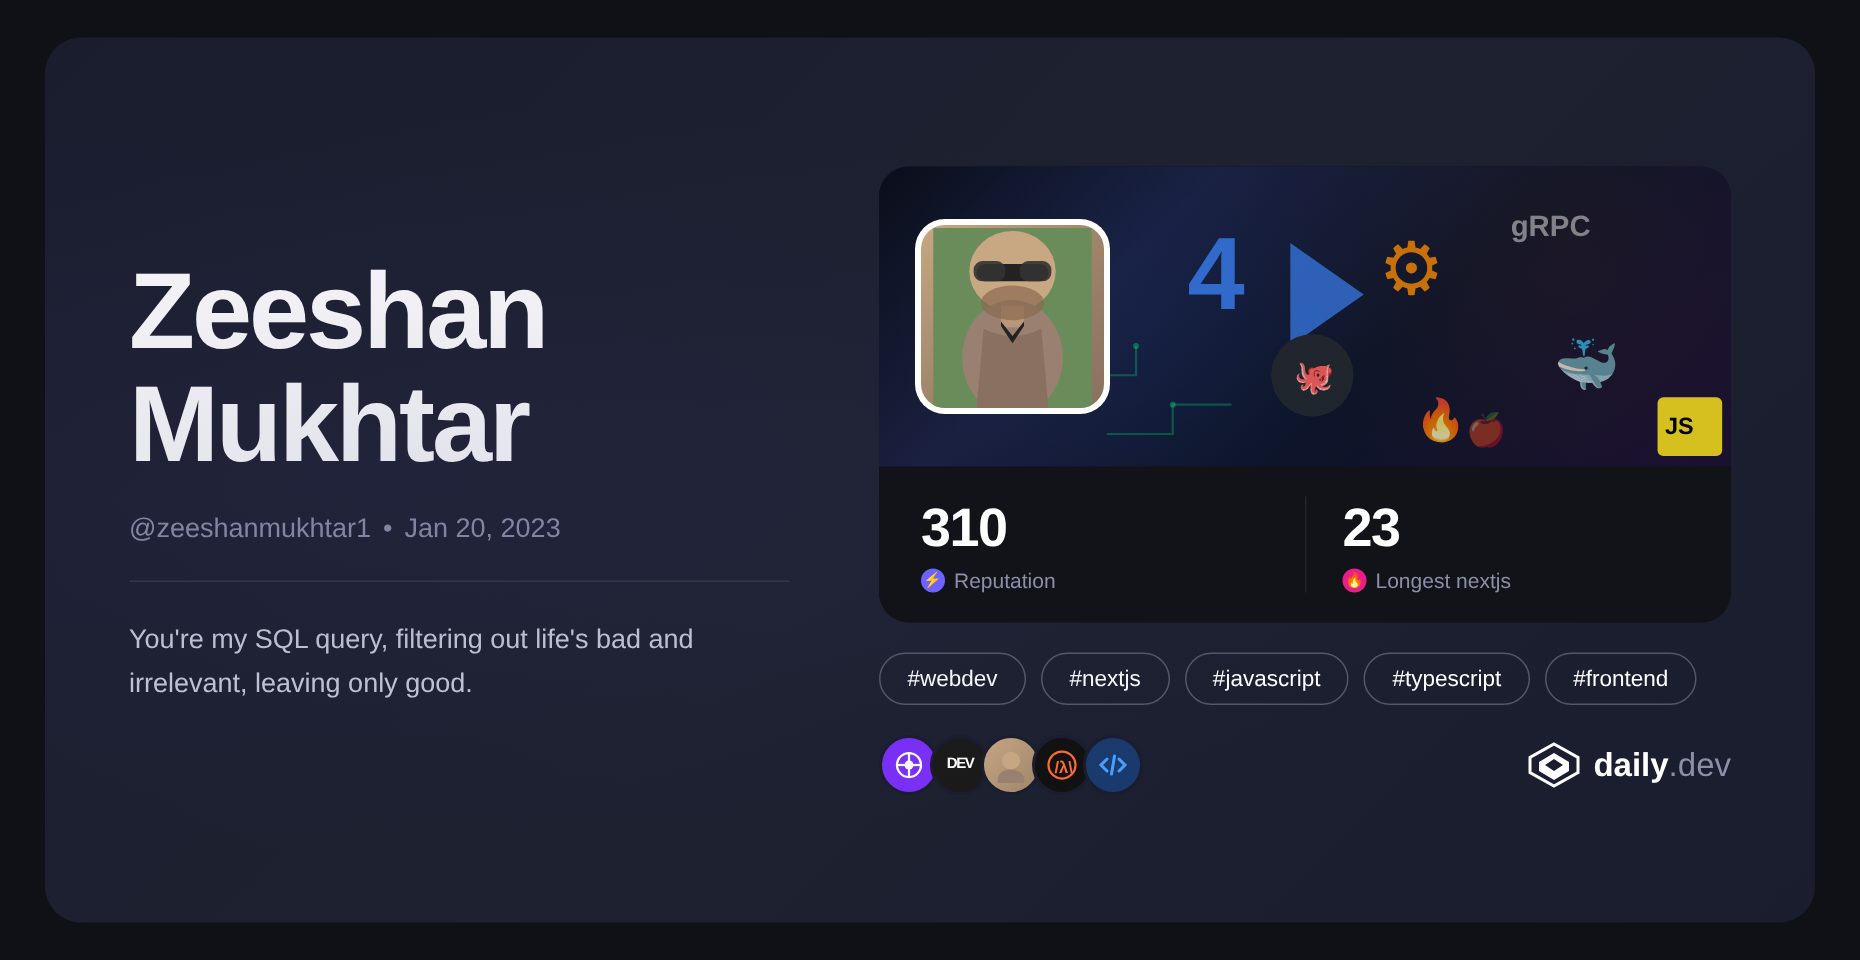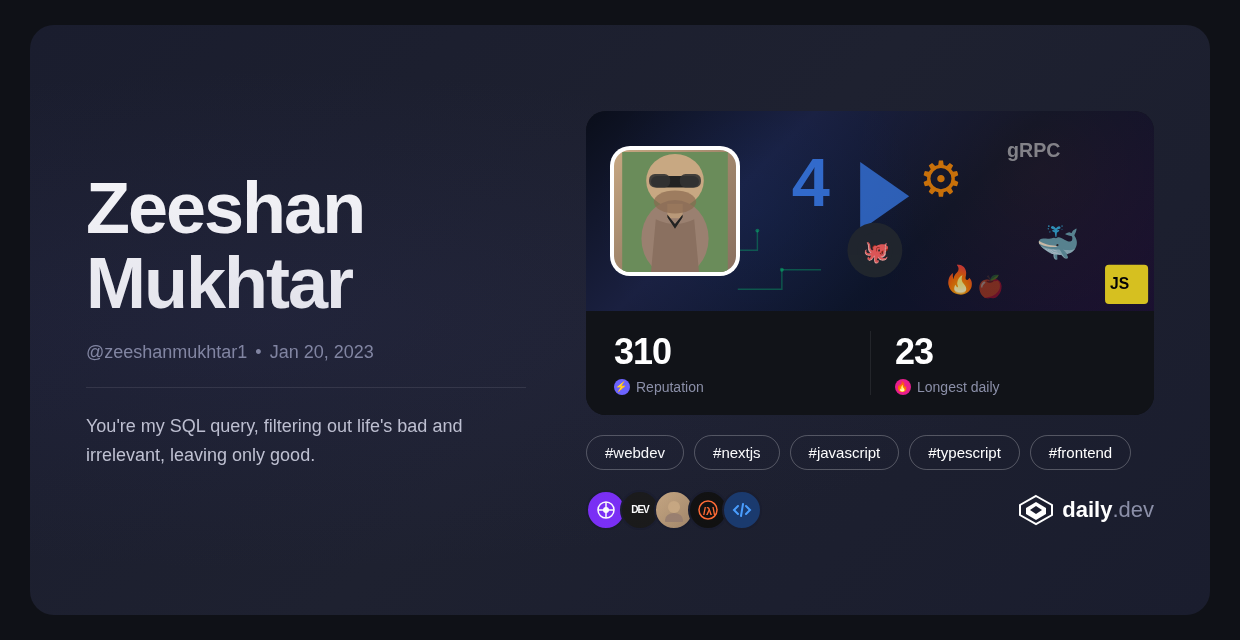--- a/index.html
+++ b/index.html
@@ -321,21 +321,21 @@
           <span class="stat-number">310</span>
           <div class="stat-label">
             <div class="stat-icon icon-reputation">⚡</div>
             <span>Reputation</span>
           </div>
         </div>
         <div class="stat-item">
           <span class="stat-number">23</span>
           <div class="stat-label">
             <div class="stat-icon icon-streak">🔥</div>
-            <span>Longest daily</span>
+            <span>Longest nextjs</span>
           </div>
         </div>
       </div>
     </div>
 
     <div class="tags-row">
       <span class="tag">#webdev</span>
       <span class="tag">#nextjs</span>
       <span class="tag">#javascript</span>
       <span class="tag">#typescript</span>

